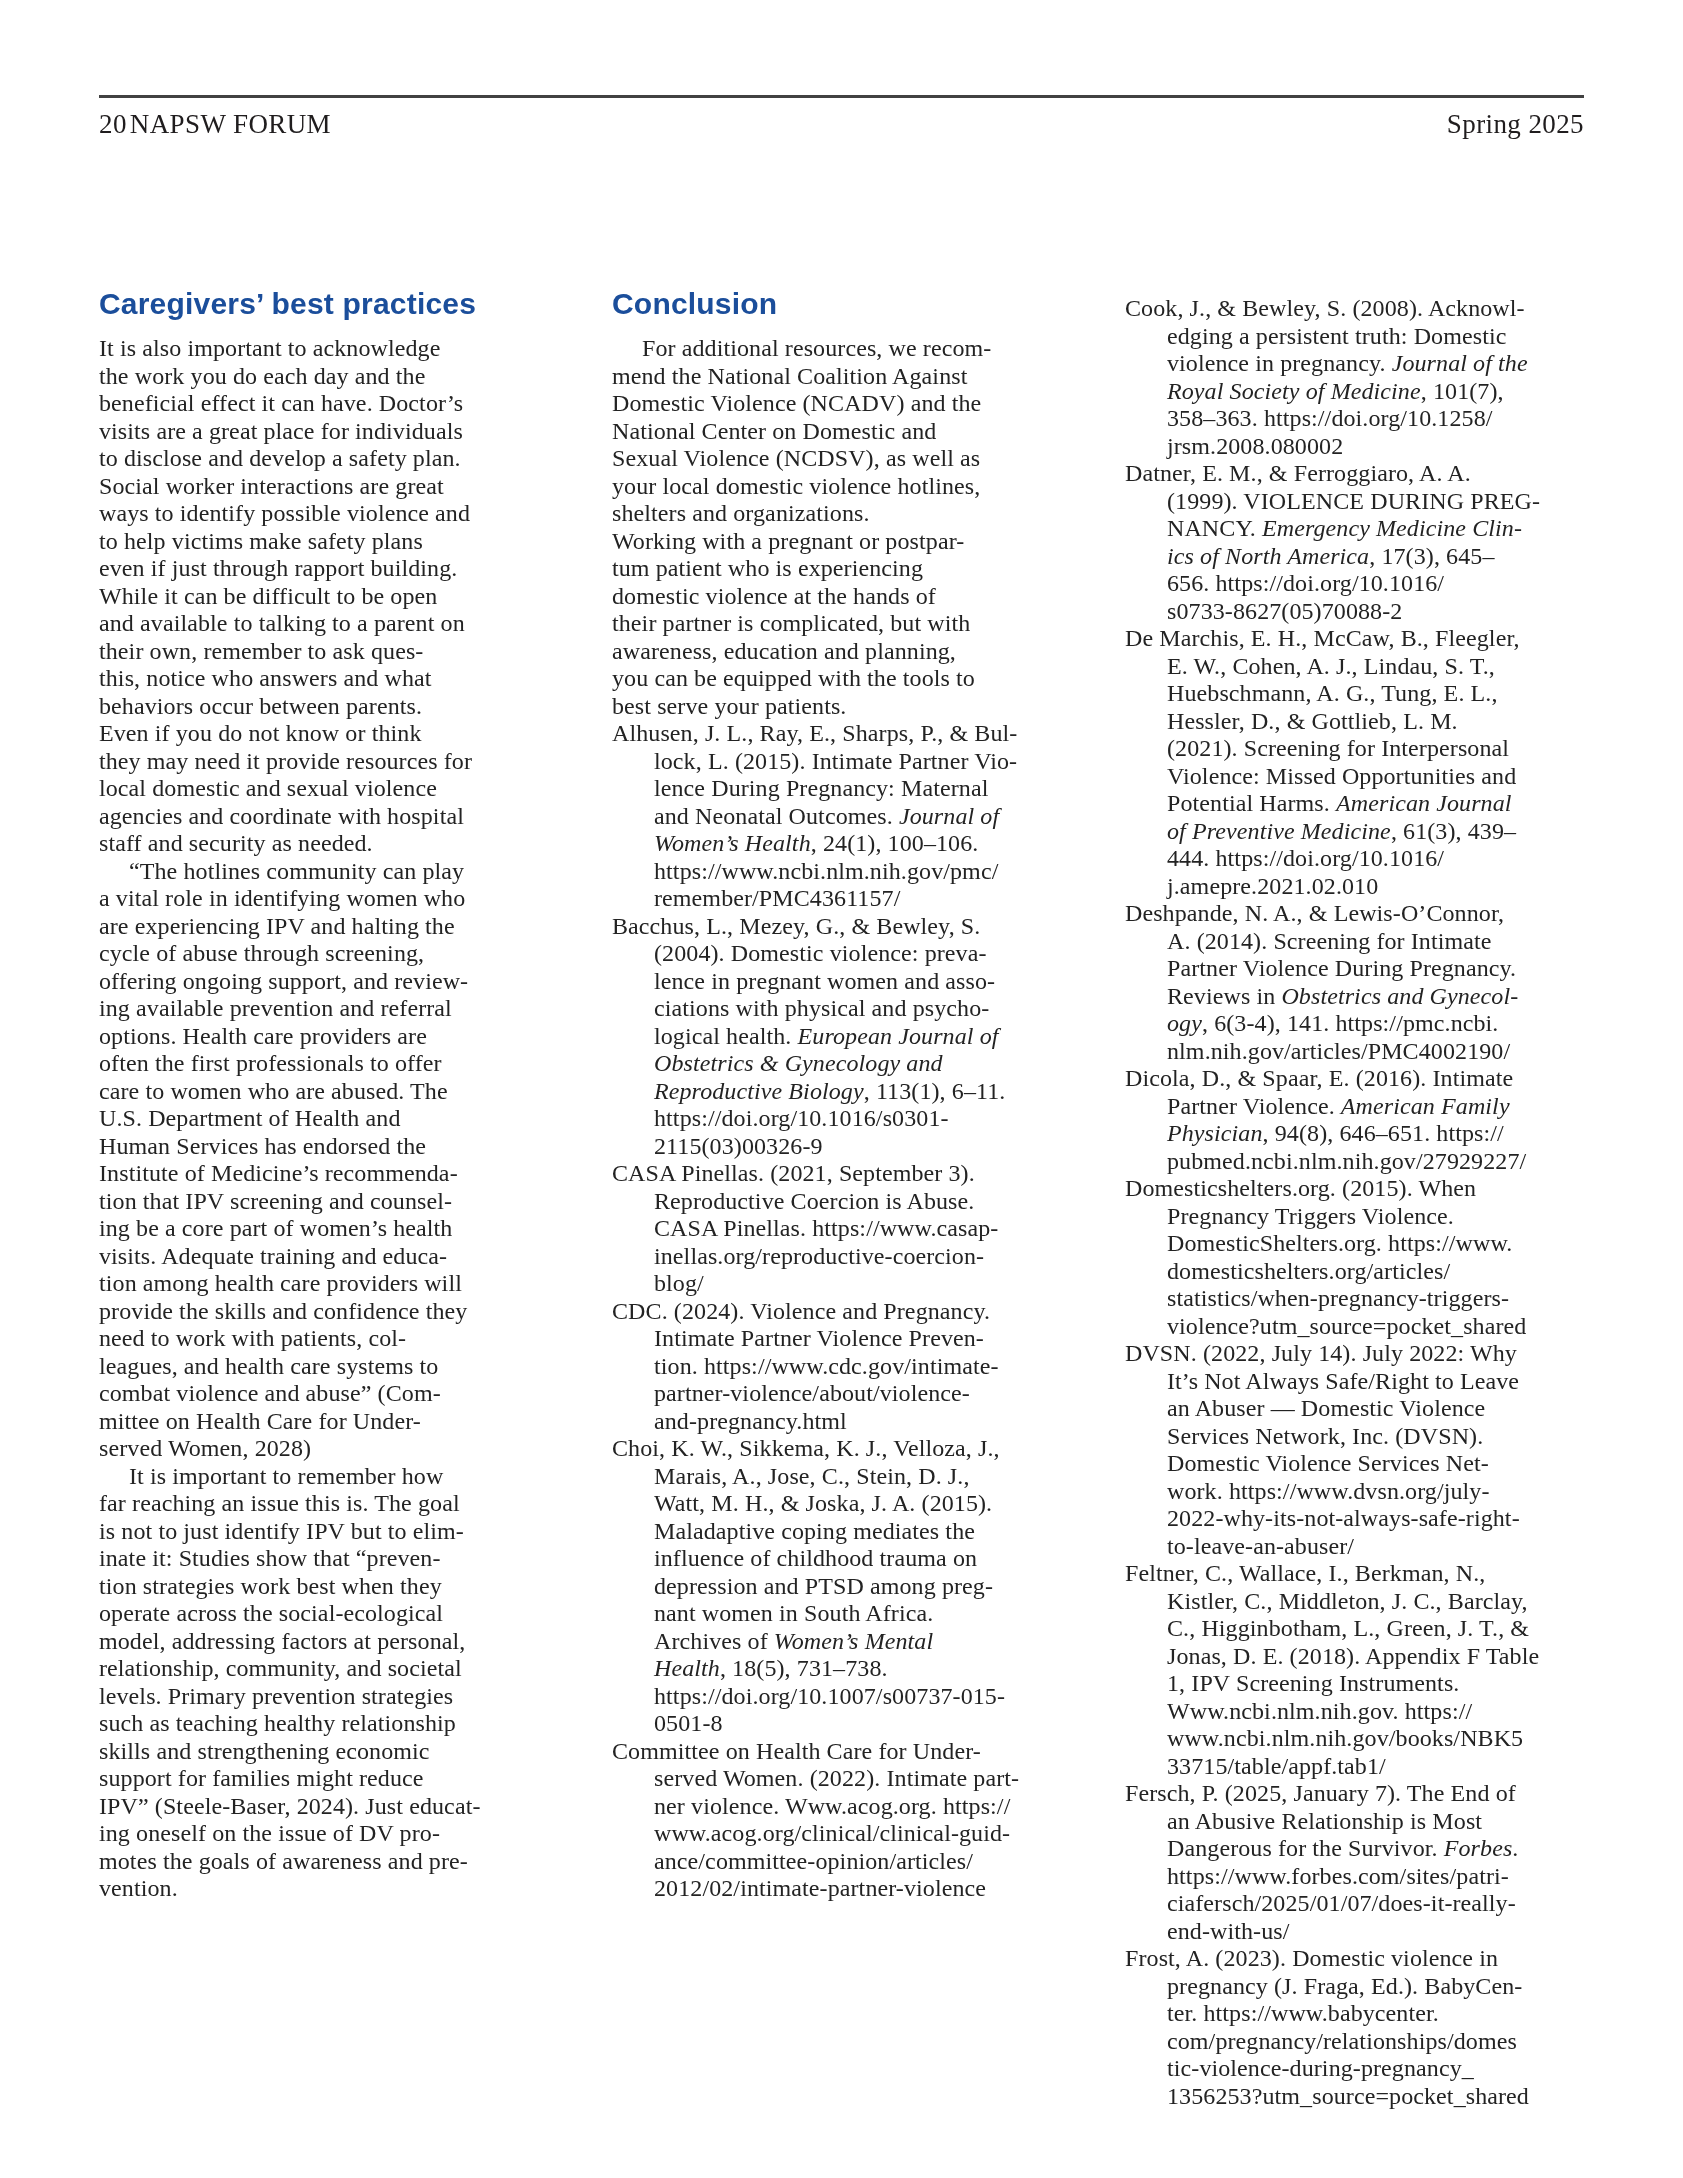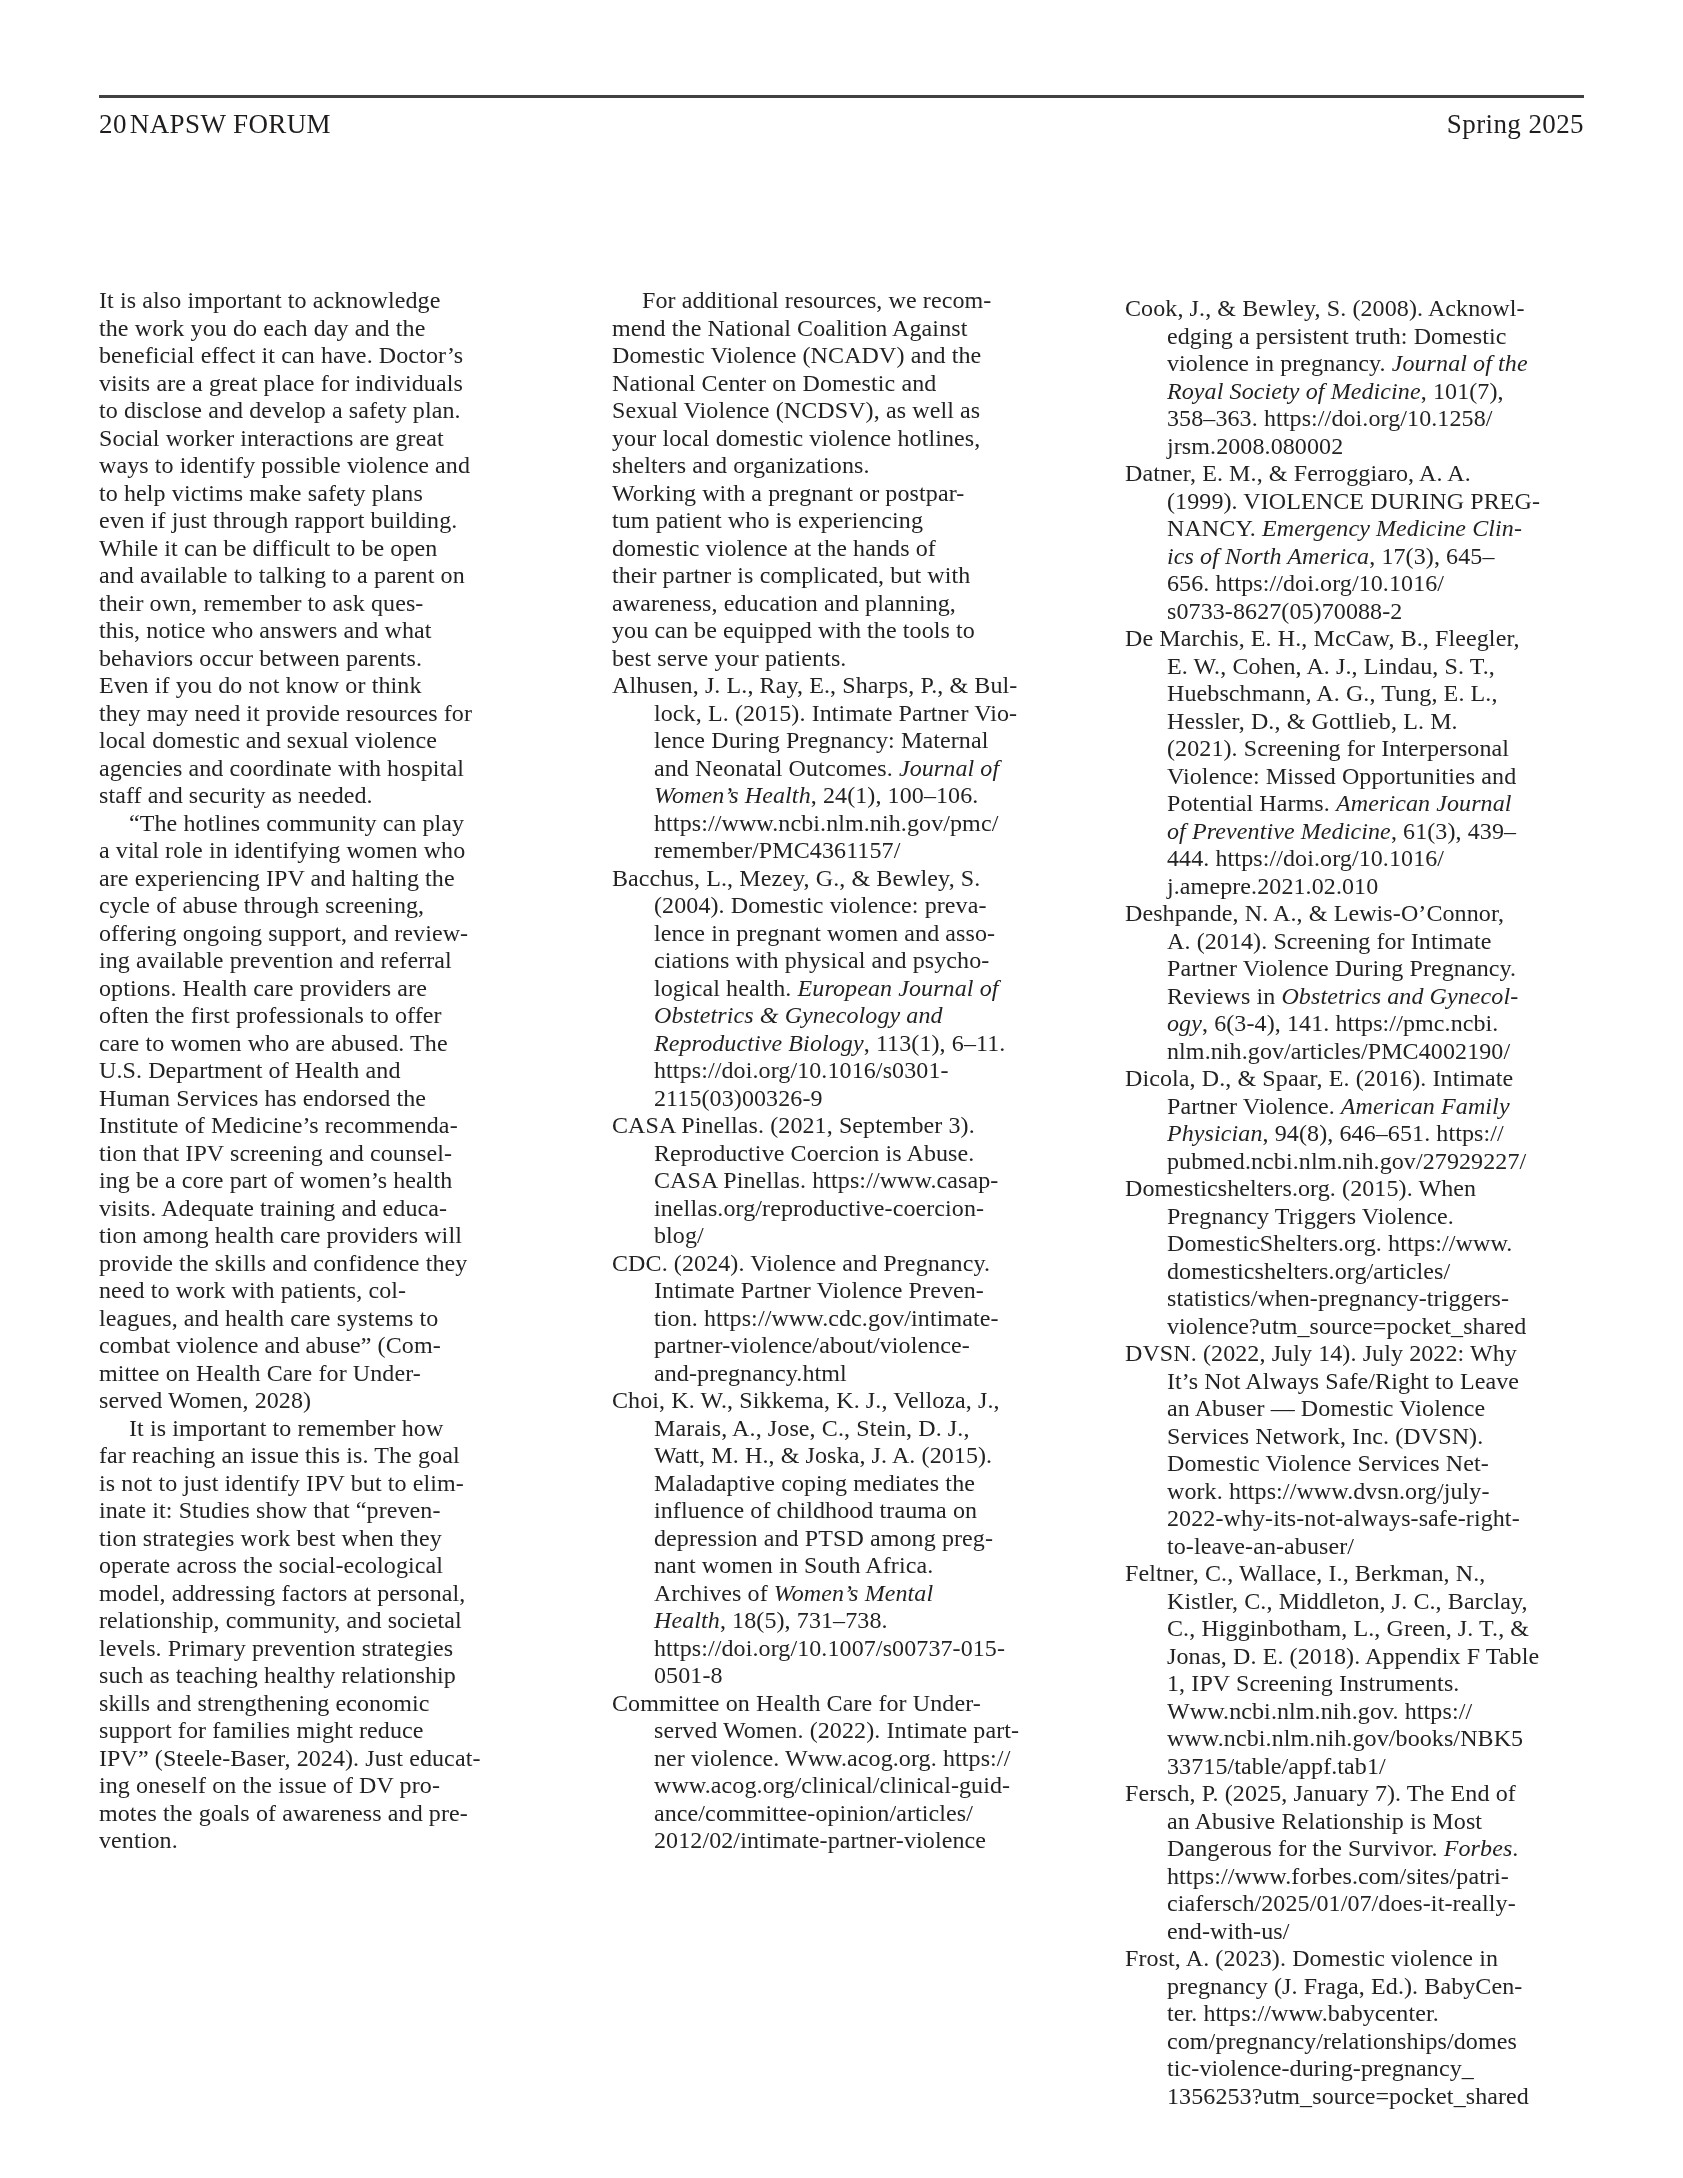--- a/index.html
+++ b/index.html
@@ -52,20 +52,21 @@
 <div class="rule"></div>
 
 <div class="page-header">
   <div class="left">
     <span>20</span><span class="pubname">NAPSW FORUM</span>
   </div>
   <div class="right">Spring 2025</div>
 </div>
 
 <div class="col" id="col1">
+  <h2 class="section-heading">Caregivers’ best practices</h2>
   <div>
       <div class="para">
         <div class="line"><span>It is also important to acknowledge</span></div>
         <div class="line"><span>the work you do each day and the</span></div>
         <div class="line"><span>beneficial effect it can have. Doctor’s</span></div>
         <div class="line"><span>visits are a great place for individuals</span></div>
         <div class="line"><span>to disclose and develop a safety plan.</span></div>
         <div class="line"><span>Social worker interactions are great</span></div>
         <div class="line"><span>ways to identify possible violence and</span></div>
         <div class="line"><span>to help victims make safety plans</span></div>
@@ -120,20 +121,21 @@
         <div class="line"><span>support for families might reduce</span></div>
         <div class="line"><span>IPV” (Steele-Baser, 2024). Just educat-</span></div>
         <div class="line"><span>ing oneself on the issue of DV pro-</span></div>
         <div class="line"><span>motes the goals of awareness and pre-</span></div>
         <div class="line"><span>vention.</span></div>
       </div>
     </div>
 </div>
 
 <div class="col" id="col2">
+  <h2 class="section-heading">Conclusion</h2>
   <div>
       <div class="para indent">
         <div class="line"><span>For additional resources, we recom-</span></div>
         <div class="line"><span>mend the National Coalition Against</span></div>
         <div class="line"><span>Domestic Violence (NCADV) and the</span></div>
         <div class="line"><span>National Center on Domestic and</span></div>
         <div class="line"><span>Sexual Violence (NCDSV), as well as</span></div>
         <div class="line"><span>your local domestic violence hotlines,</span></div>
         <div class="line"><span>shelters and organizations.</span></div>
       </div>

